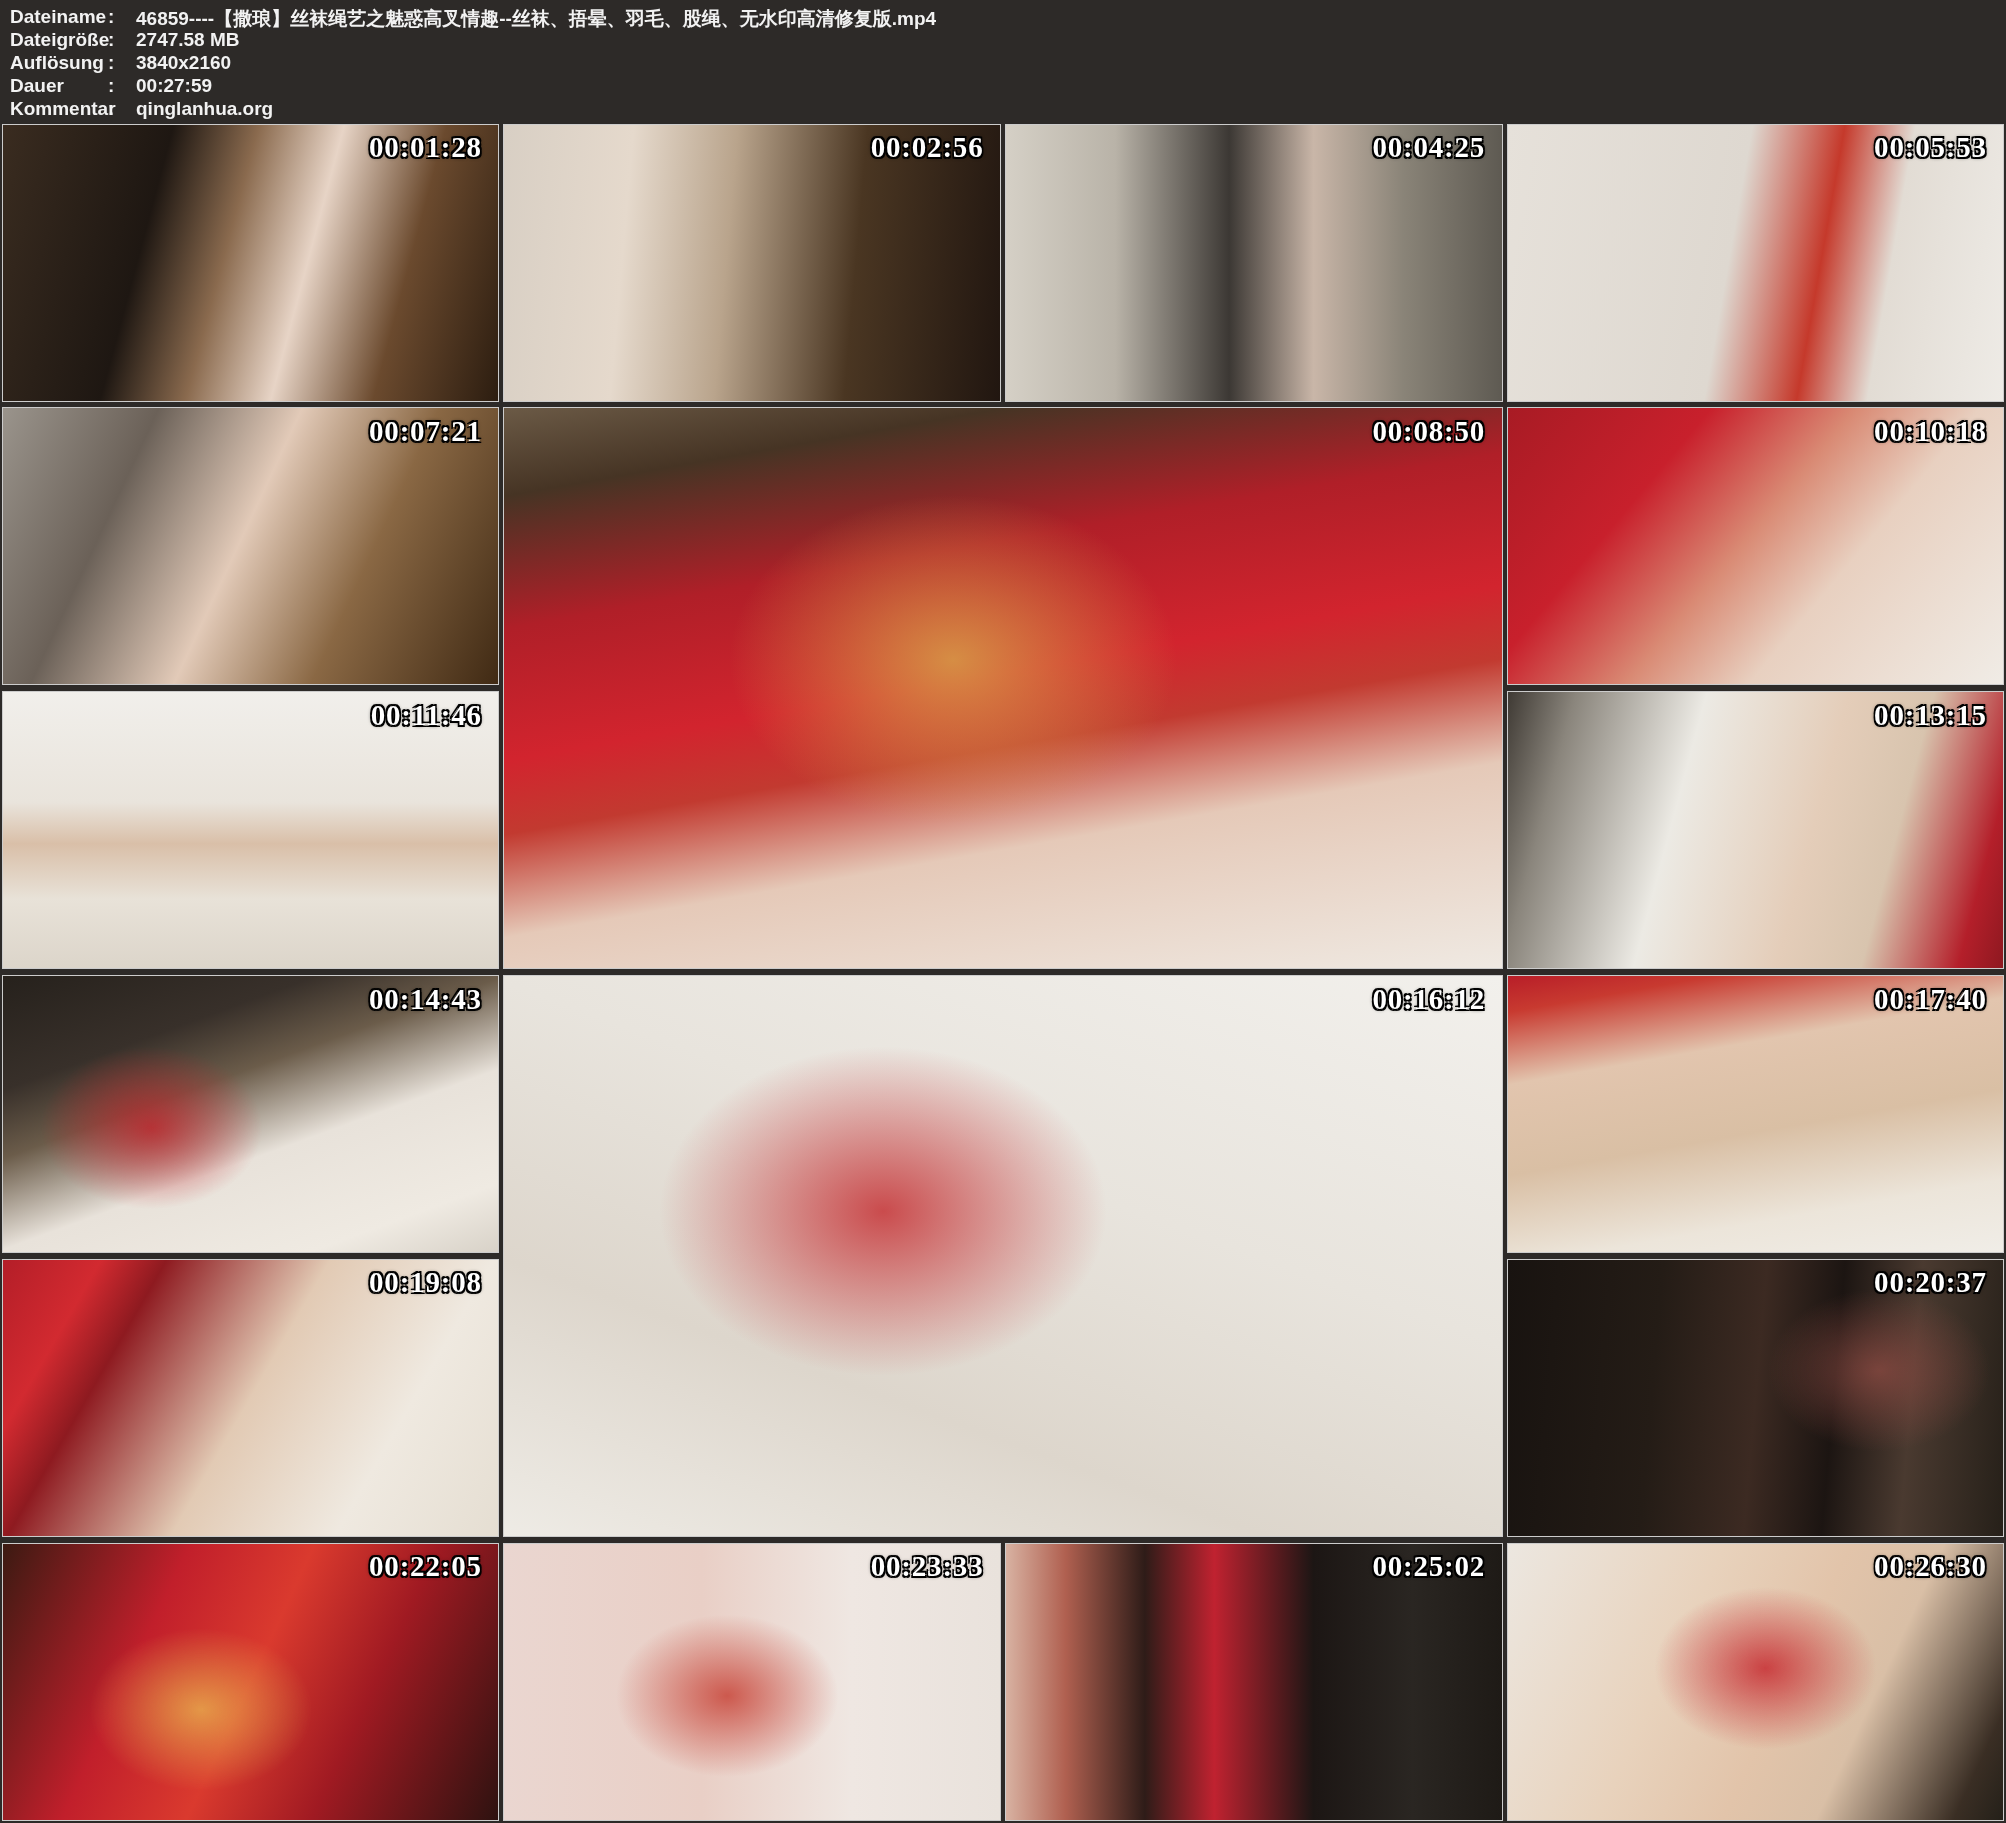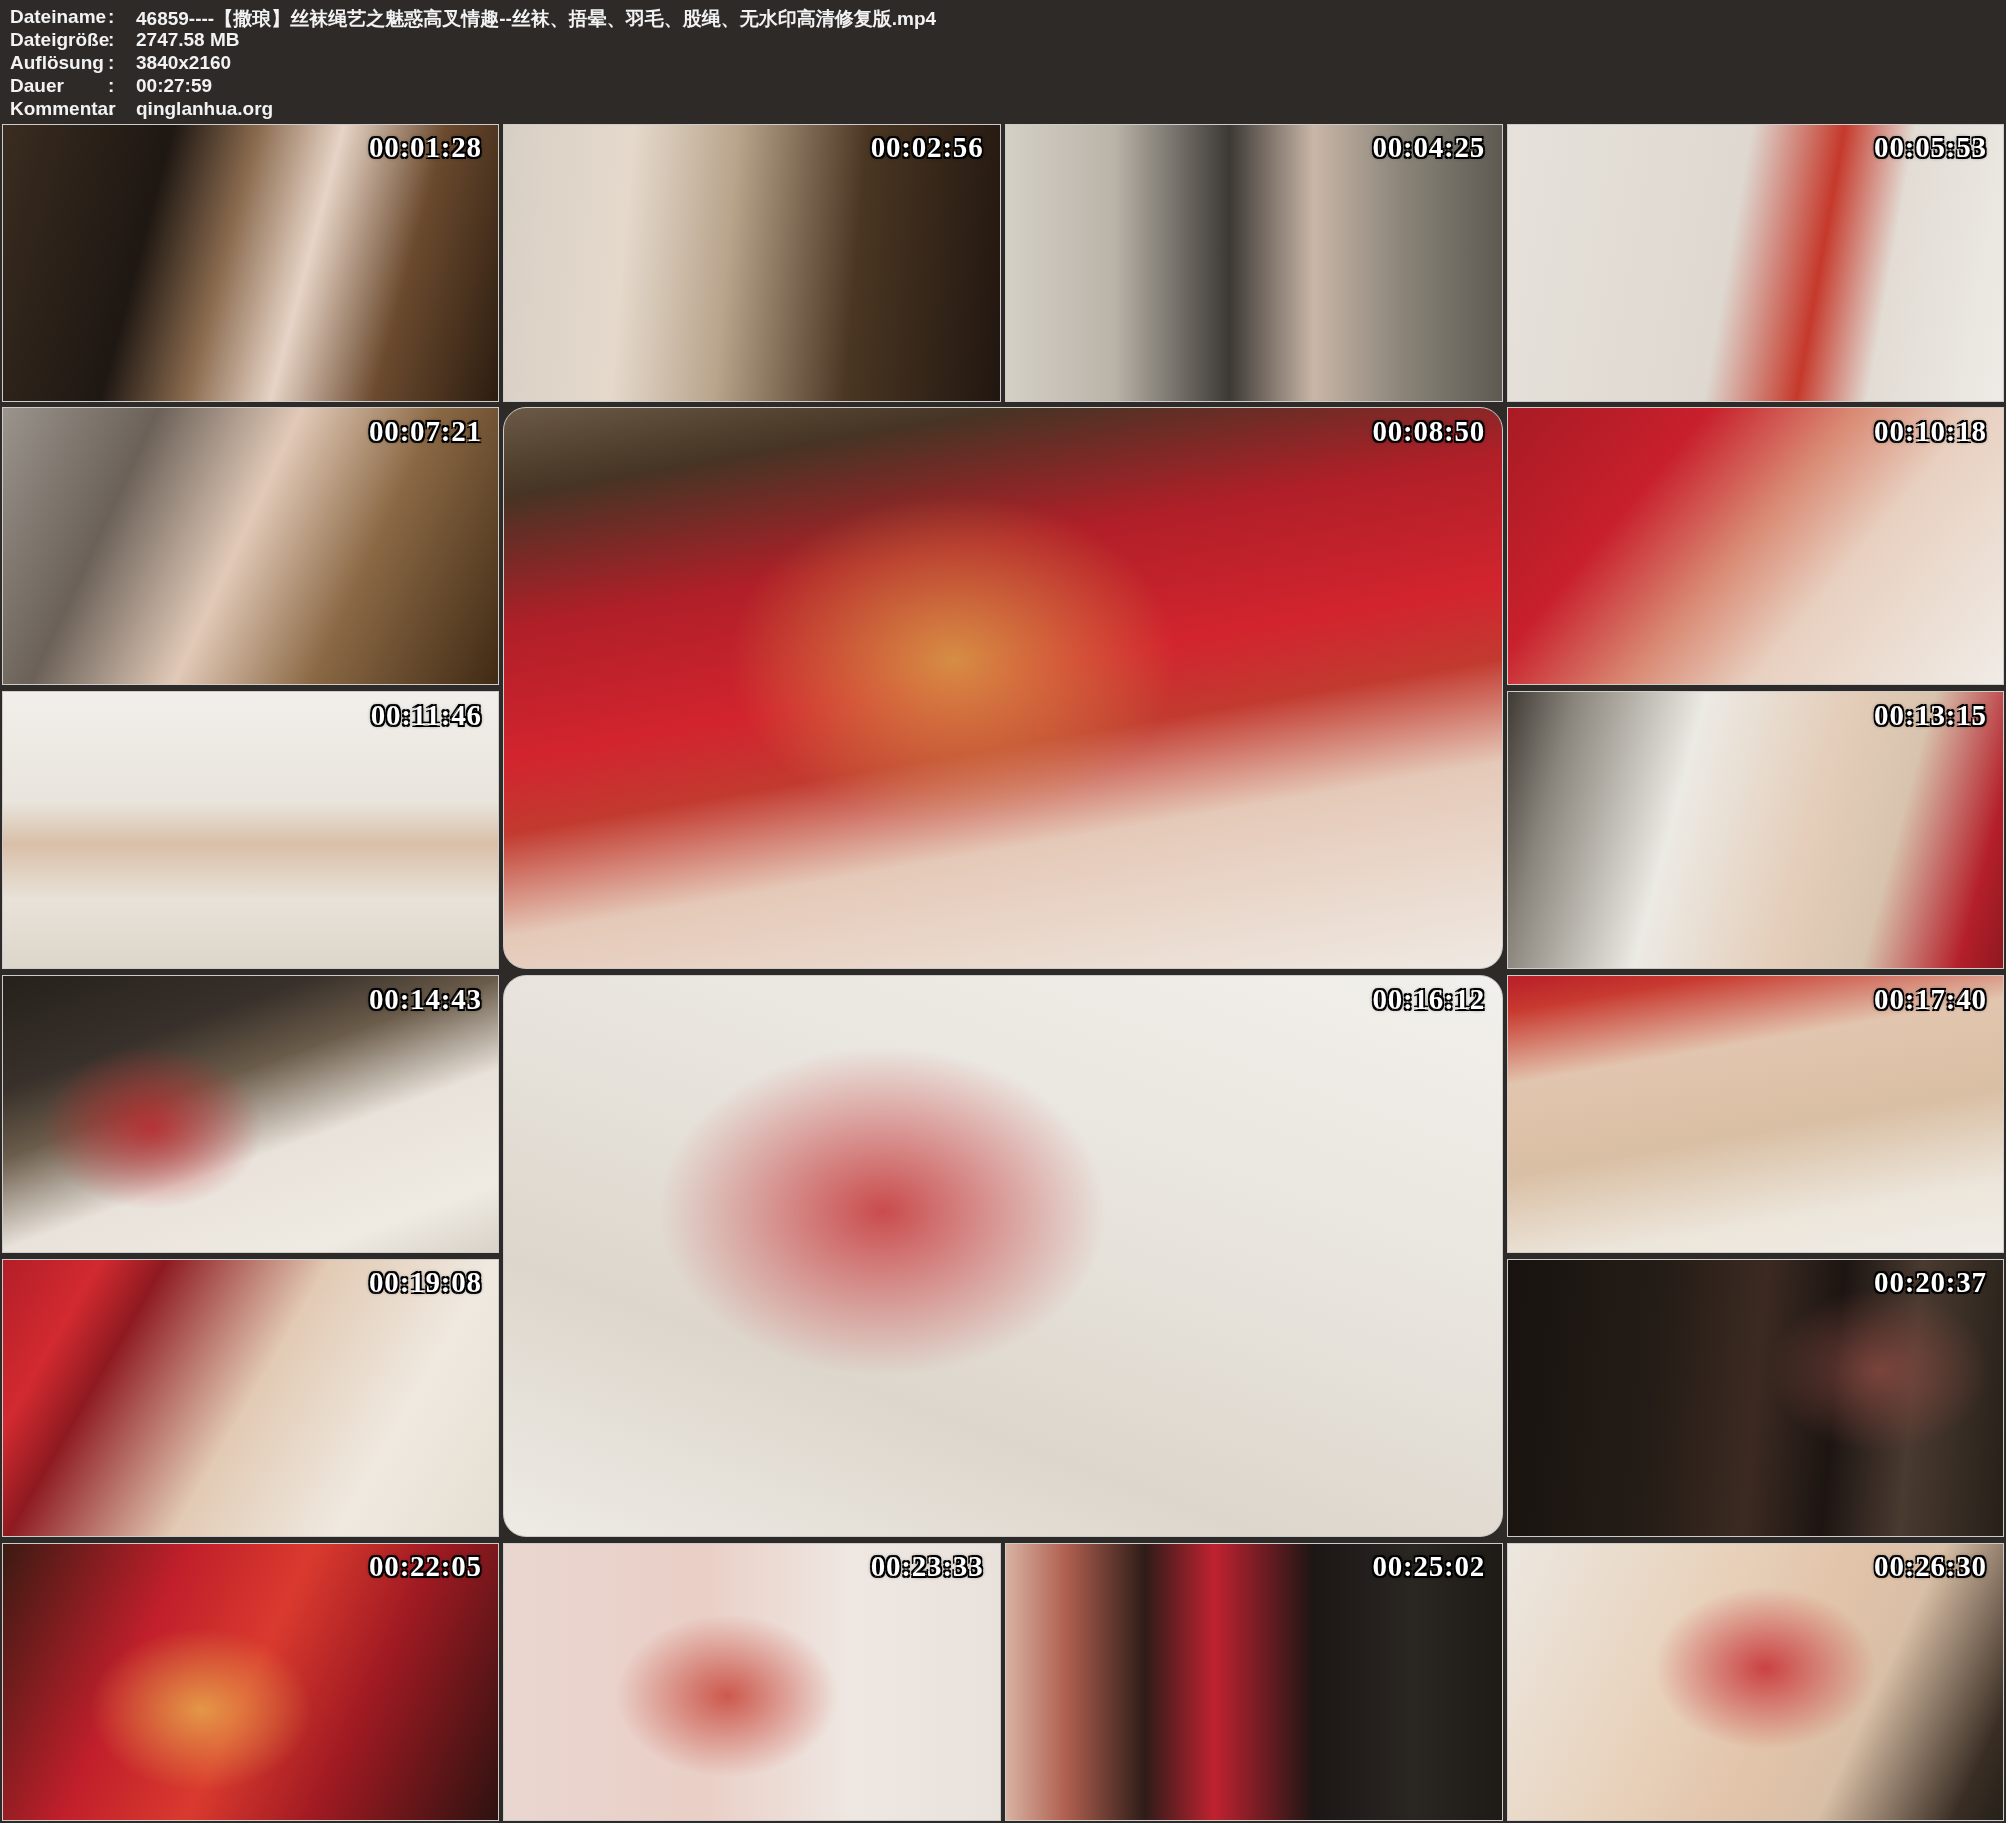--- a/index.html
+++ b/index.html
@@ -43,21 +43,20 @@
   }
   .thumb {
     position: relative;
     border: 1.7px solid #cccccc;
     overflow: hidden;
     background: #555;
   }
   .thumb.large {
     grid-column: span 2;
     grid-row: span 2;
-    border-radius: 23px;
   }
   .timestamp {
     position: absolute;
     top: 6.6px;
     right: 16.5px;
     font-family: Liberation Serif, serif;
     font-weight: bold;
     font-size: 29px;
     letter-spacing: 0.8px;
     color: #ffffff;

